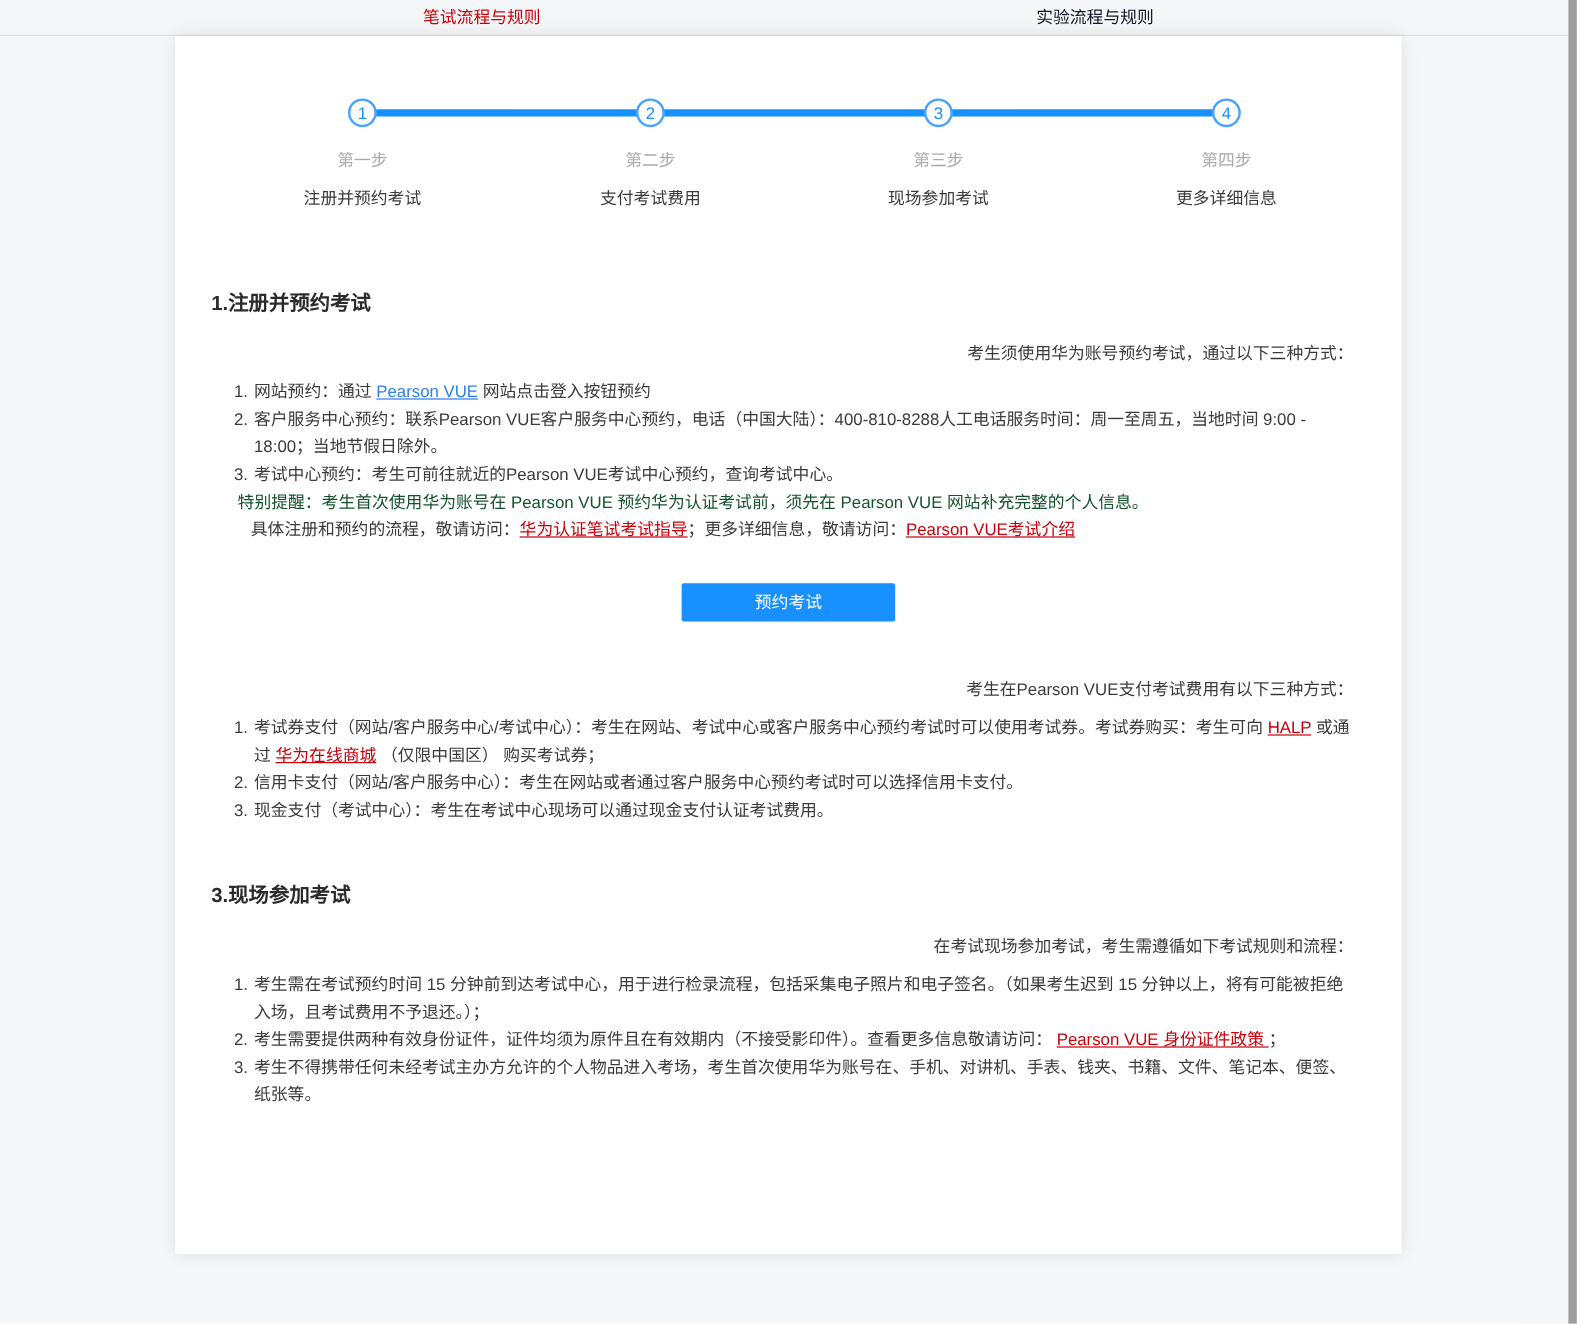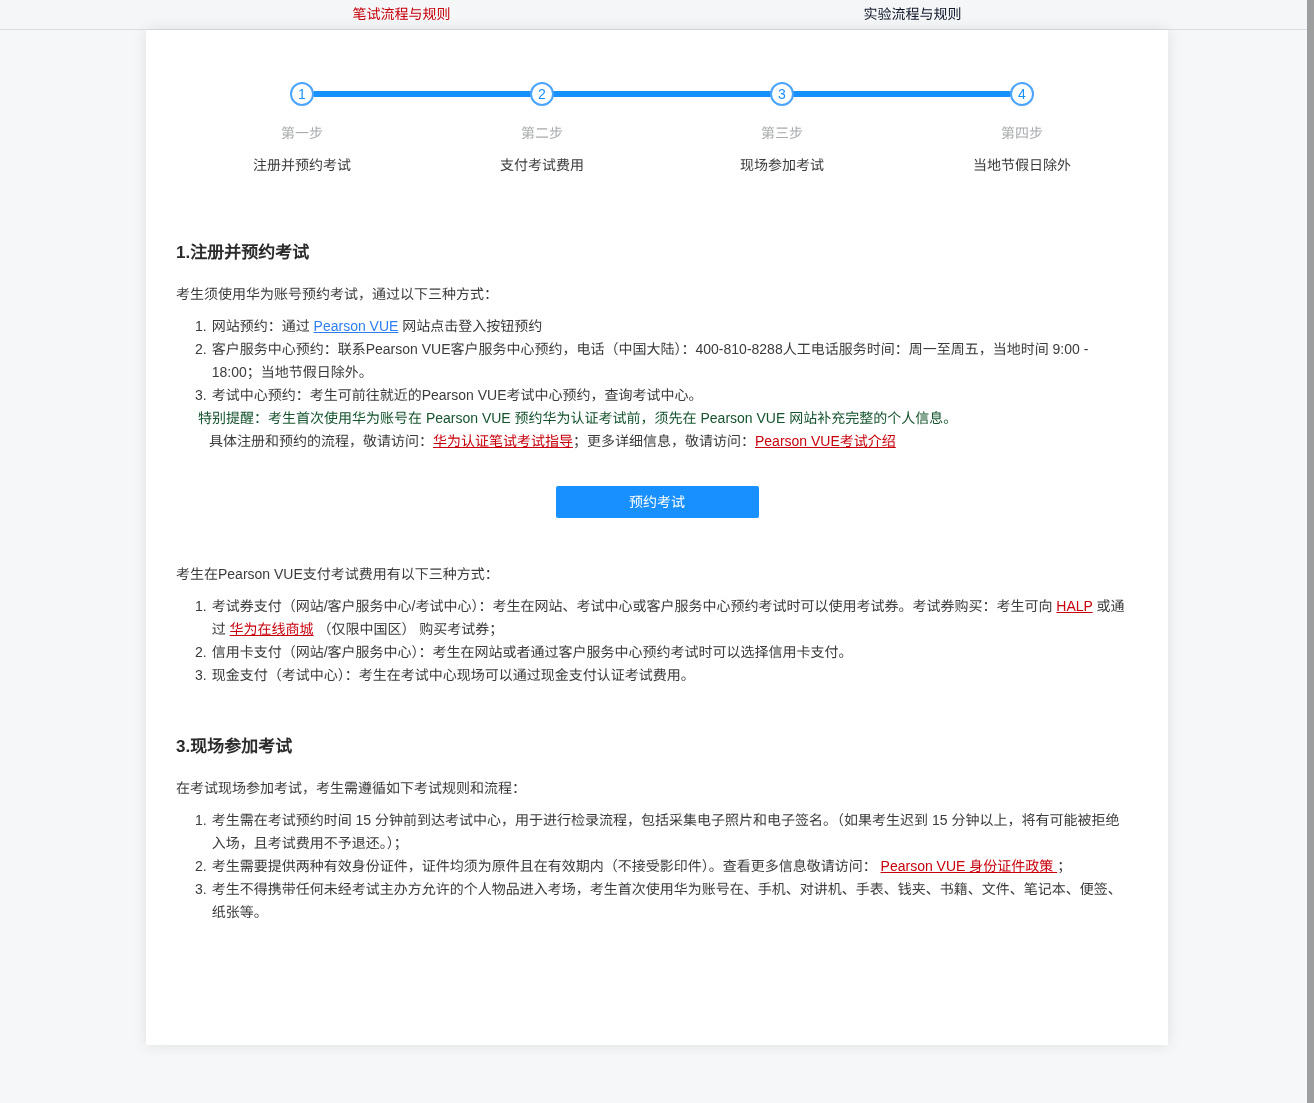--- a/index.html
+++ b/index.html
@@ -74,21 +74,21 @@
 
   
   .section-heading {
     font-size: 17px;
     font-weight: bold;
     color: #2b2b2b;
     margin: 0 0 20px 0;
   }
   .sec { margin-top: 45px; }
   .sec.first { margin-top: 64px; }
-  .intro { line-height: 23px; margin-bottom: 9px; color: #3b3b3b; }
+  .intro { line-height: 23px; margin-bottom: 9px; color: #3b3b3b; text-align: right; }
 
   .olist { margin-left: 19px; }
   .li { display: flex; line-height: 23px; color: #3b3b3b; }
   .li .num { flex: none; margin-right: 5px; }
   .li .li-text { flex: 1; }
 
   a.blue-link { color: #2d7ff0; text-decoration: underline; cursor: pointer; }
   a.red-link  { color: #c7000b; text-decoration: underline; cursor: pointer; }
 
   .red-note {
@@ -110,21 +110,21 @@
     background: #1890ff;
     color: #ffffff;
     font-size: 14px;
     height: 32px;
     line-height: 32px;
     padding: 0;
     border-radius: 2px;
     cursor: pointer;
     font-family: inherit;
   }
-  .blue-btn.book { width: 203px; }
+  .blue-btn.book { width: 178px; }
 
   
   .scrollbar {
     position: fixed;
     top: 0; right: 0;
     width: 7px;
     height: 100vh;
     background: #9e9e9e;
     z-index: 50;
   }
@@ -177,21 +177,21 @@
       <div class="step">
           <div class="step-name">注册并预约考试</div>
         </div>
       <div class="step">
           <div class="step-name">支付考试费用</div>
         </div>
       <div class="step">
           <div class="step-name">现场参加考试</div>
         </div>
       <div class="step">
-          <div class="step-name">当地节假日除外</div>
+          <div class="step-name">更多详细信息</div>
         </div>
     </div>
   </div>
 
   <section class="sec first">
     <h2 class="section-heading">1.注册并预约考试</h2>
     <p class="intro">考生须使用华为账号预约考试，通过以下三种方式：</p>
     <div class="olist">
       <div class="li">
         <span class="num">1.</span>

